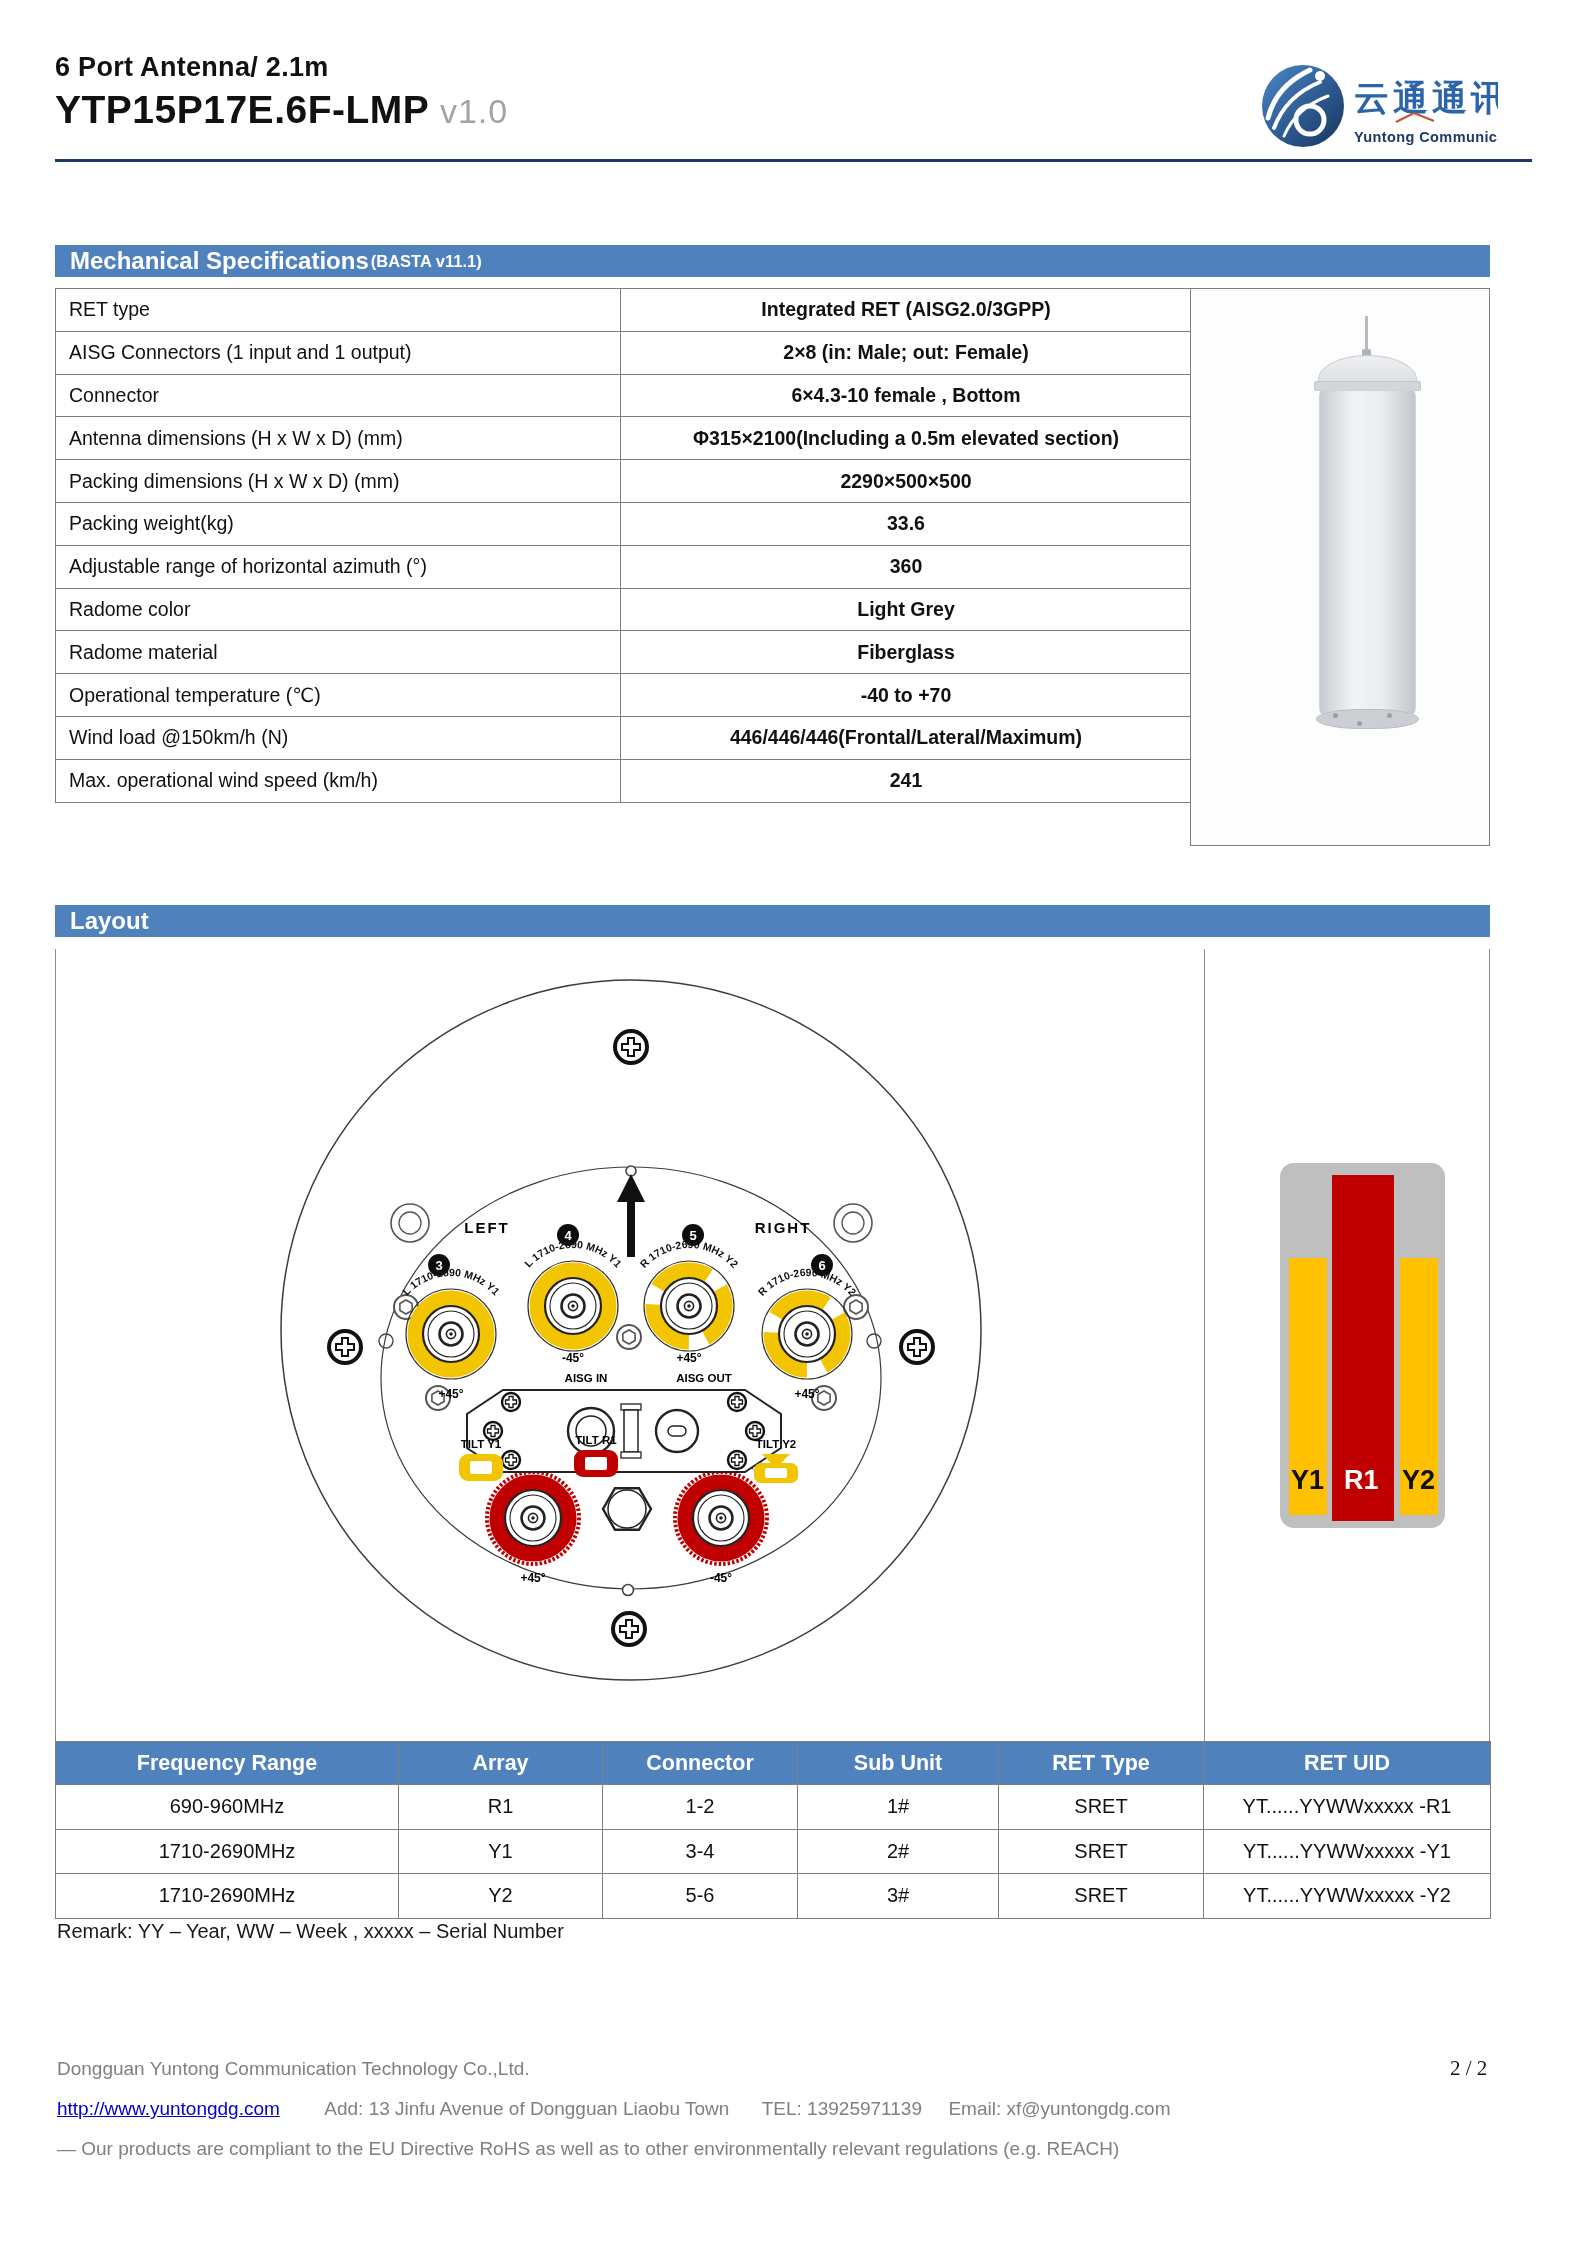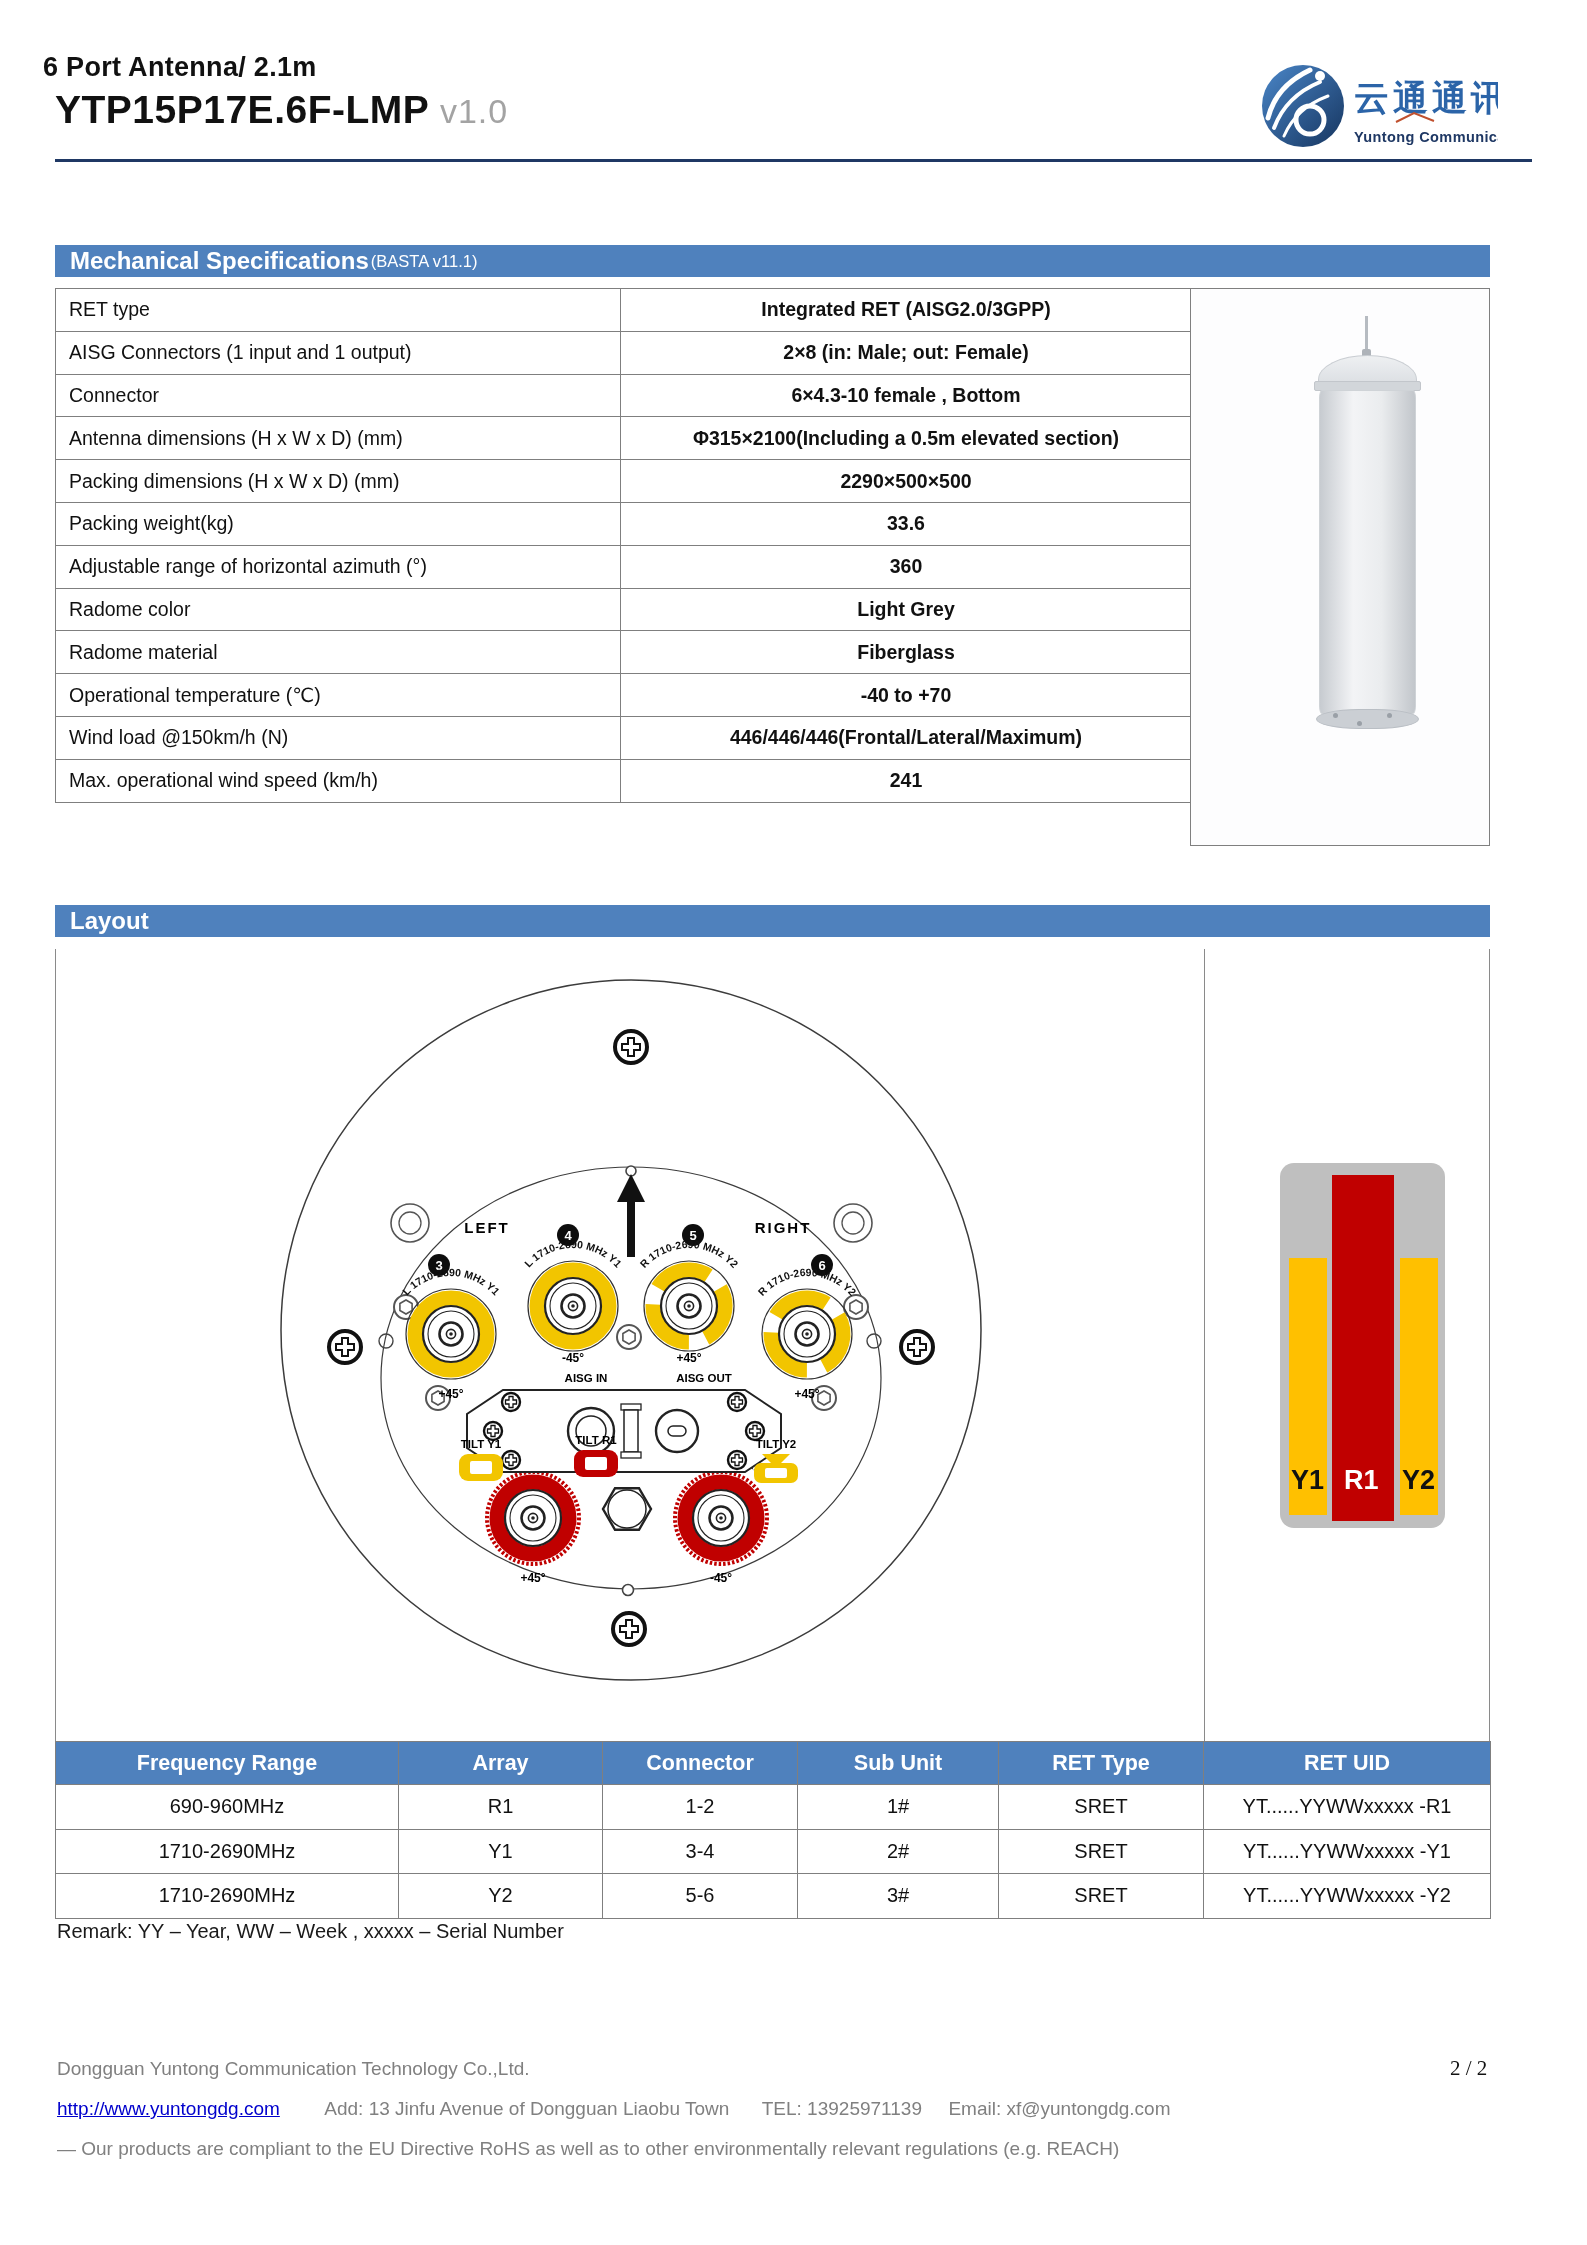--- a/index.html
+++ b/index.html
@@ -1,30 +1,30 @@
 <!DOCTYPE html>
 <html><head>
 <meta charset="utf-8">
 <style>
   html,body{margin:0;padding:0;background:#ffffff;}
   .page{position:relative;width:1587px;height:2245px;background:#ffffff;overflow:hidden;
         font-family:"Liberation Sans","DejaVu Sans",sans-serif;color:#111;}
   .abs{position:absolute;}
 
   
-  .prod-line{left:43px;top:52px;font-size:27px;font-weight:600;letter-spacing:.3px;}
+  .prod-line{left:55px;top:52px;font-size:27px;font-weight:600;letter-spacing:.3px;}
   .model-line{left:55px;top:88px;font-size:39px;font-weight:700;letter-spacing:.5px;}
   .model-ver{font-size:34px;font-weight:400;color:#a3a3a3;letter-spacing:1px;}
   .navy-rule{left:55px;top:159px;width:1477px;height:3px;background:#1f3864;}
 
   
   .sec-bar{left:55px;width:1435px;height:32px;background:#4f81bd;color:#fff;
            display:flex;align-items:center;padding-left:15px;box-sizing:border-box;}
   .sec-bar .t{font-size:24px;font-weight:700;}
-  .sec-bar .s{font-size:16.5px;font-weight:400;margin-left:2px;text-align:right;}
+  .sec-bar .s{font-size:16.5px;font-weight:700;margin-left:2px;text-align:right;}
 
   
   table{border-collapse:collapse;table-layout:fixed;}
   .spec-table{left:55px;top:288px;width:1136px;}
   .spec-table td{border:1px solid #7f7f7f;height:41.8px;font-size:19.5px;padding:0;}
   .spec-table td.lbl{padding-left:13px;}
   .spec-table td.val{text-align:center;font-weight:bold;}
   .photo-cell{left:1190px;top:288px;width:300px;height:558px;border:1px solid #7f7f7f;
               box-sizing:border-box;background:#fdfdfe;}
 

